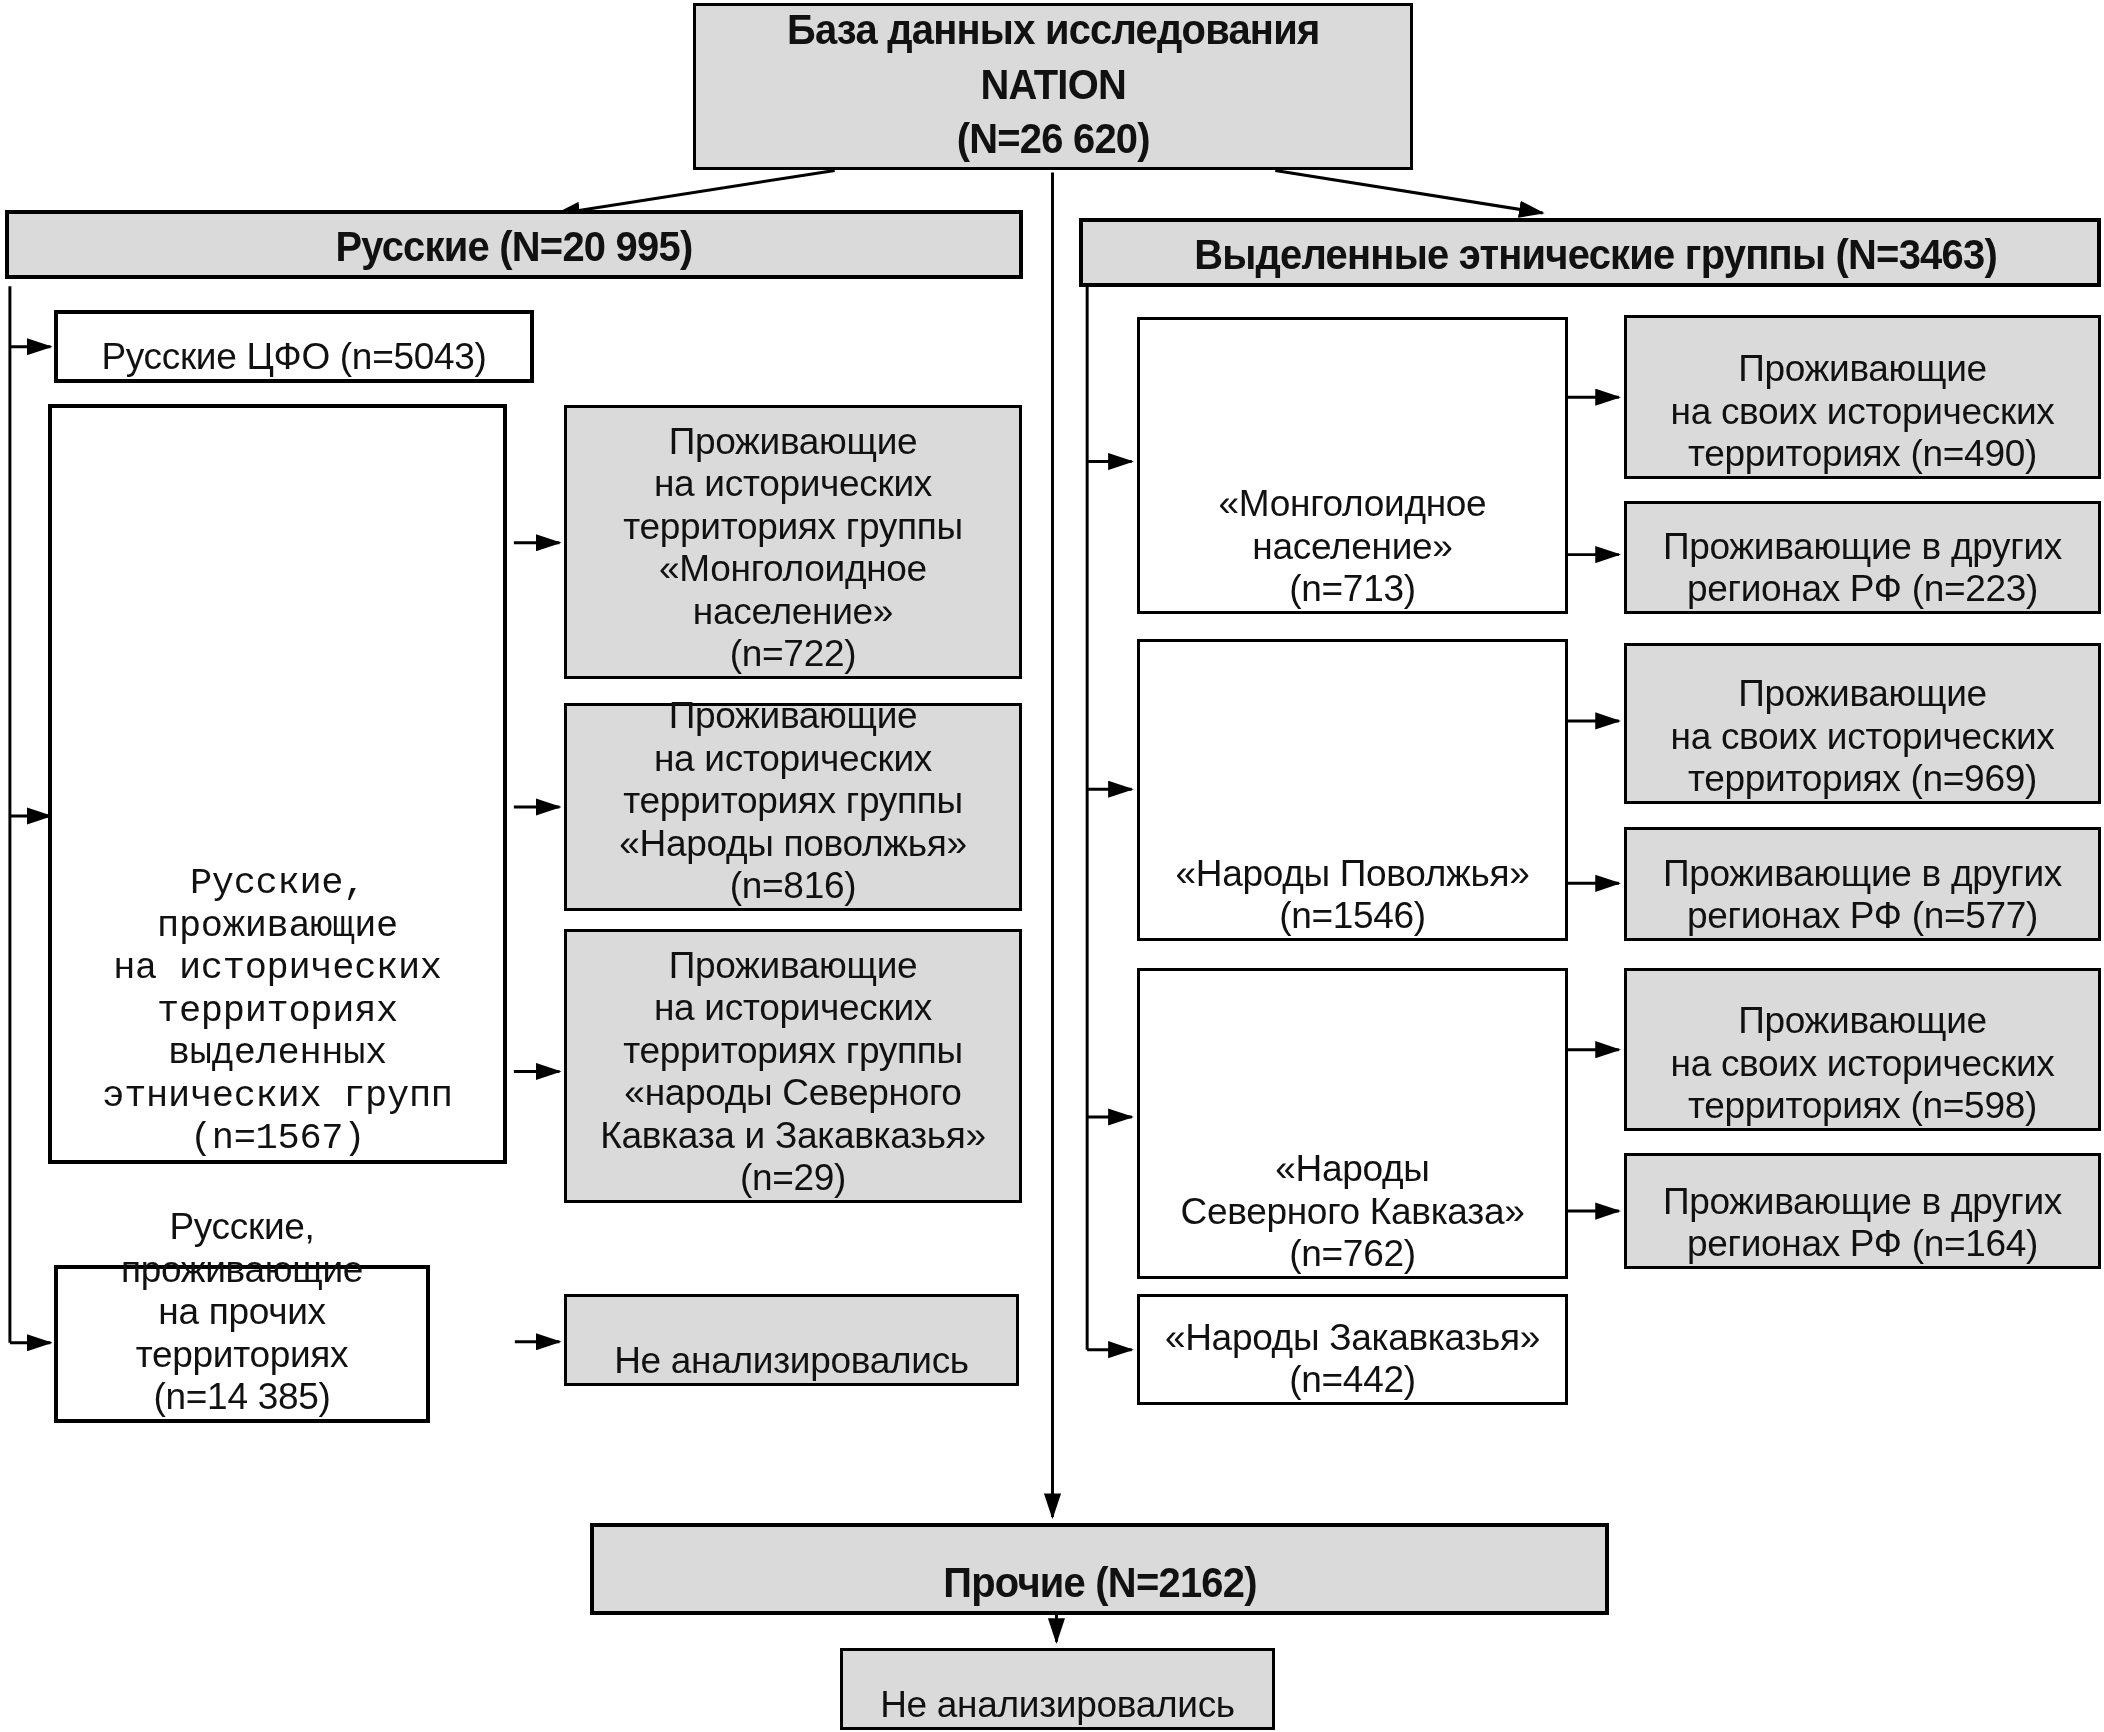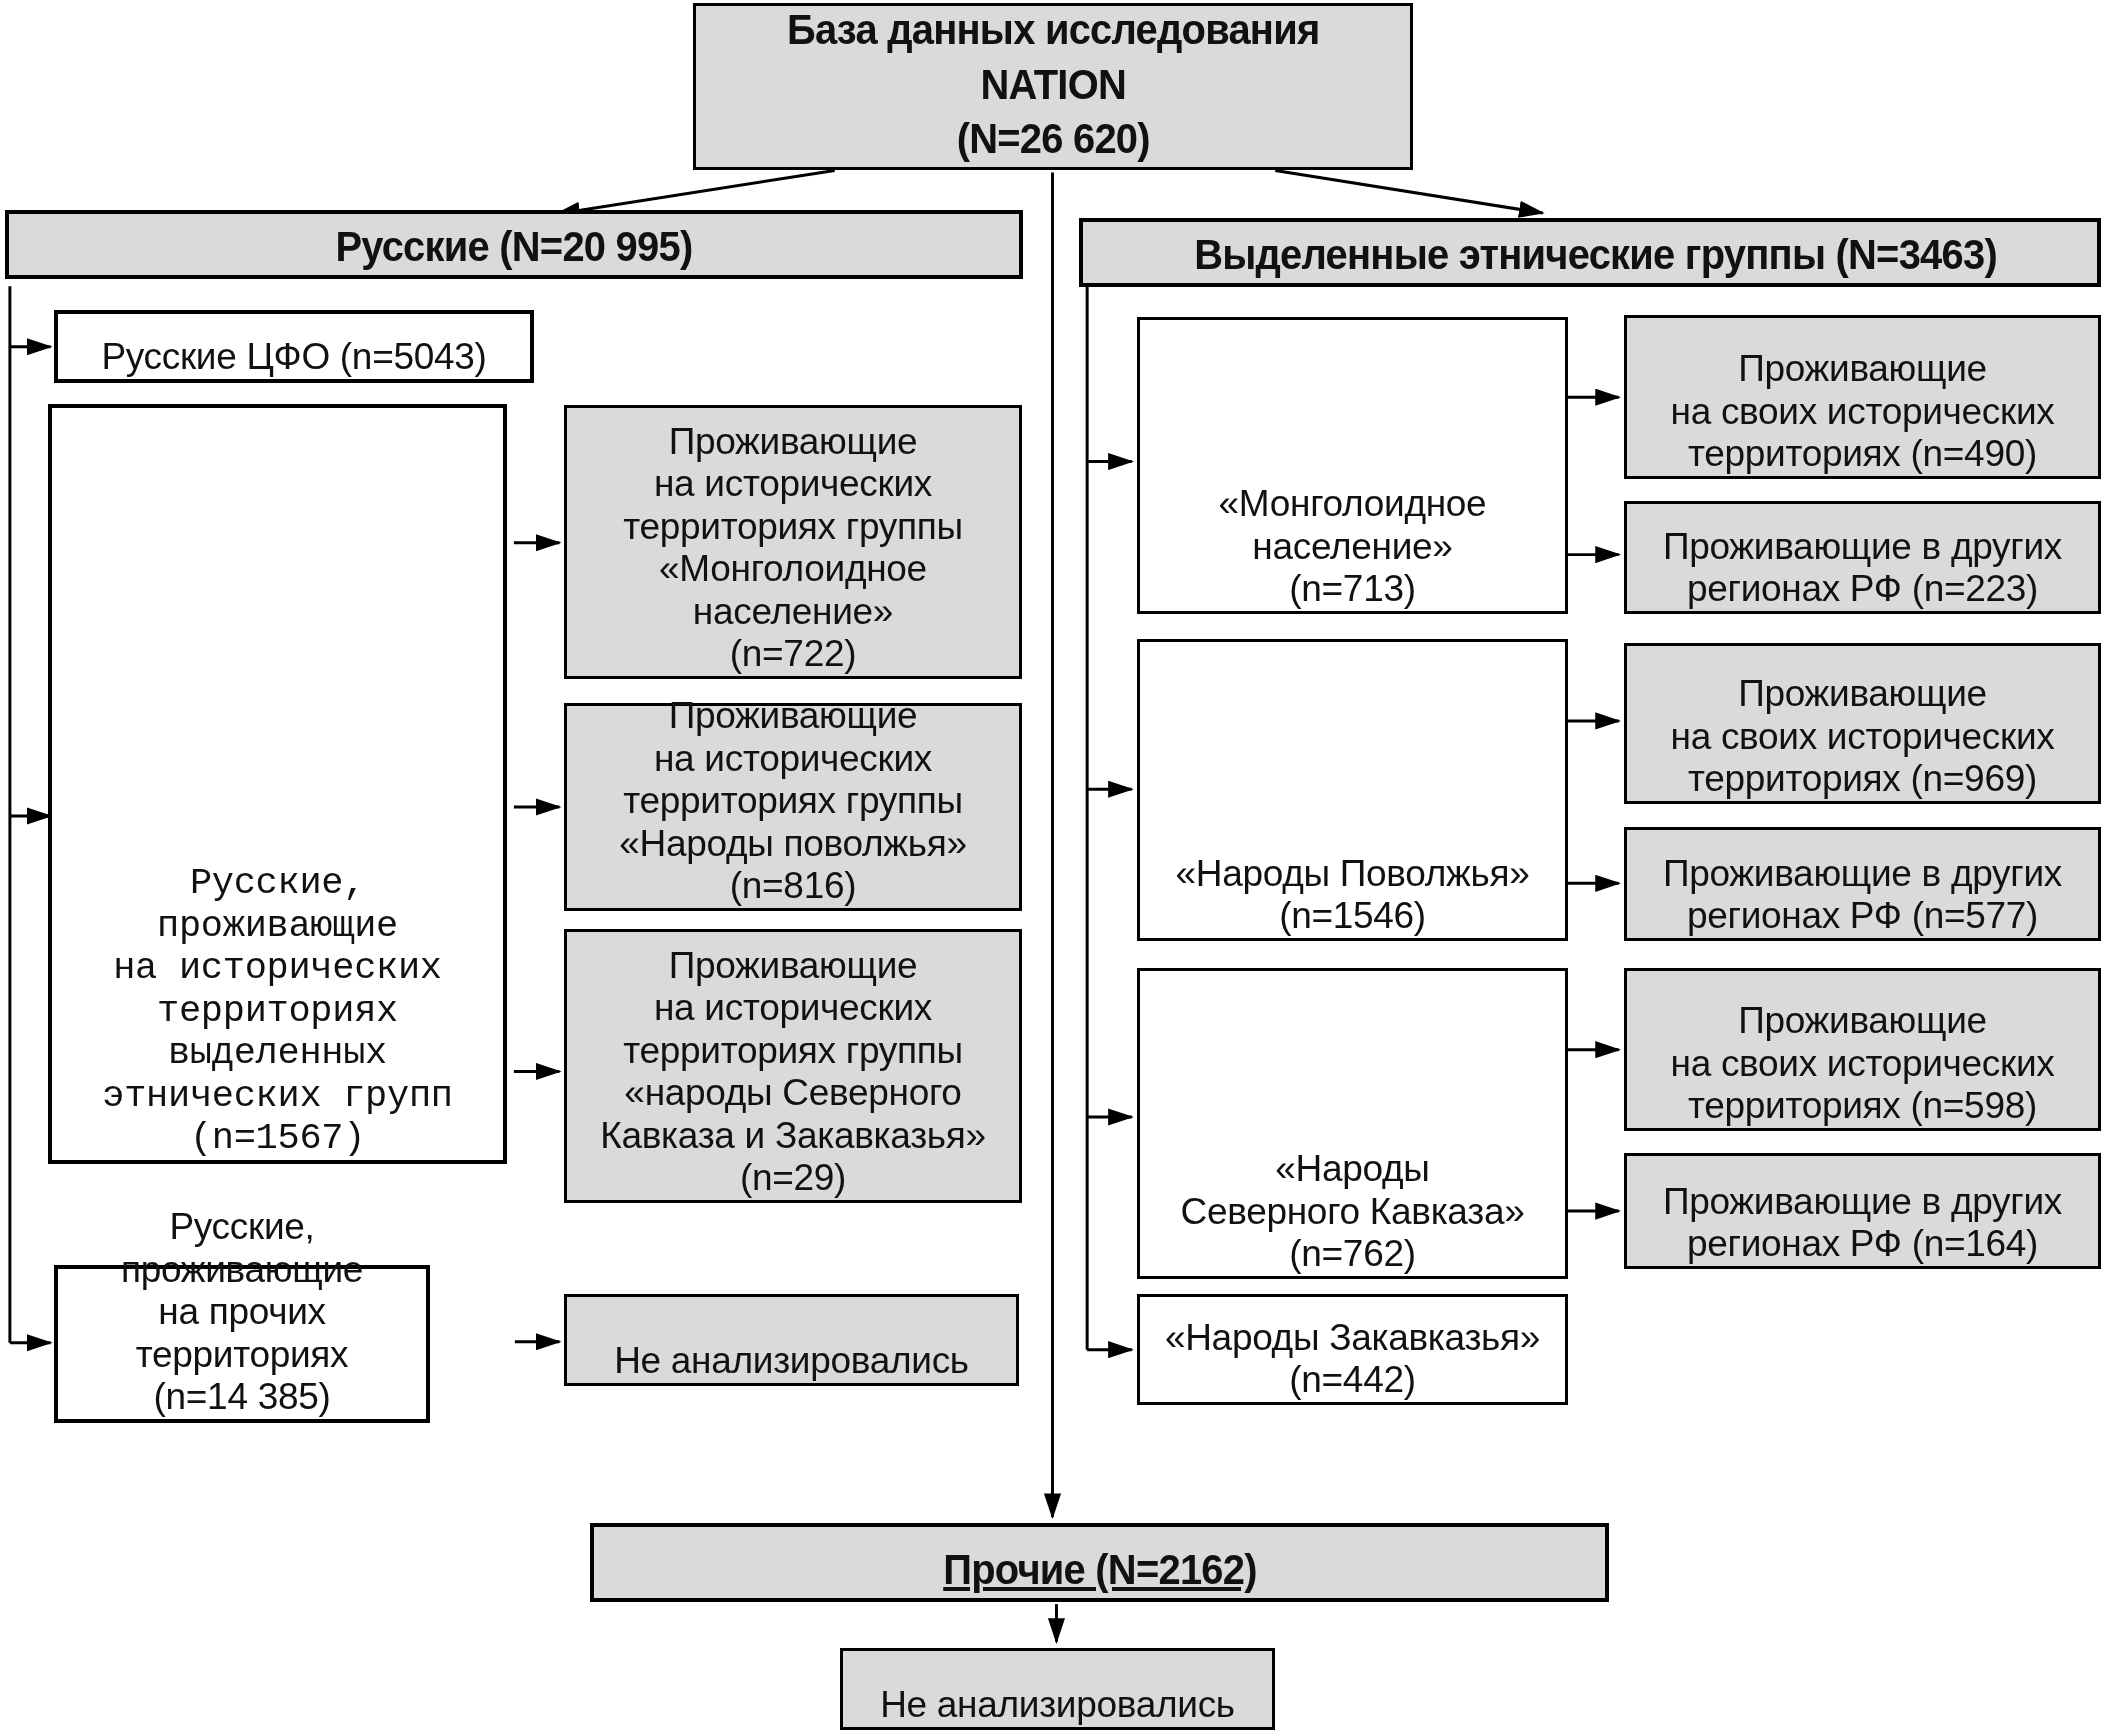--- a/index.html
+++ b/index.html
@@ -193,21 +193,21 @@
   <div class="node gray" style="left:1624px;top:1153px;width:477px;height:116px;">
     <span class="txt">Проживающие в других
 регионах РФ (n=164)</span>
   </div>
 
   <div class="node white" style="left:1137px;top:1294px;width:431px;height:111px;">
     <span class="txt">«Народы Закавказья»
 (n=442)</span>
   </div>
 
-  <div class="node gray bold thick" style="left:590px;top:1523px;width:1019px;height:79px;text-decoration:underline;">
+  <div class="node gray bold thick" style="left:590px;top:1523px;width:1019px;height:92px;">
     <span class="txt">Прочие (N=2162)</span>
   </div>
 
   <div class="node gray" style="left:840px;top:1648px;width:435px;height:82px;">
     <span class="txt">Не анализировались</span>
   </div>
 
 </div>
 
 

